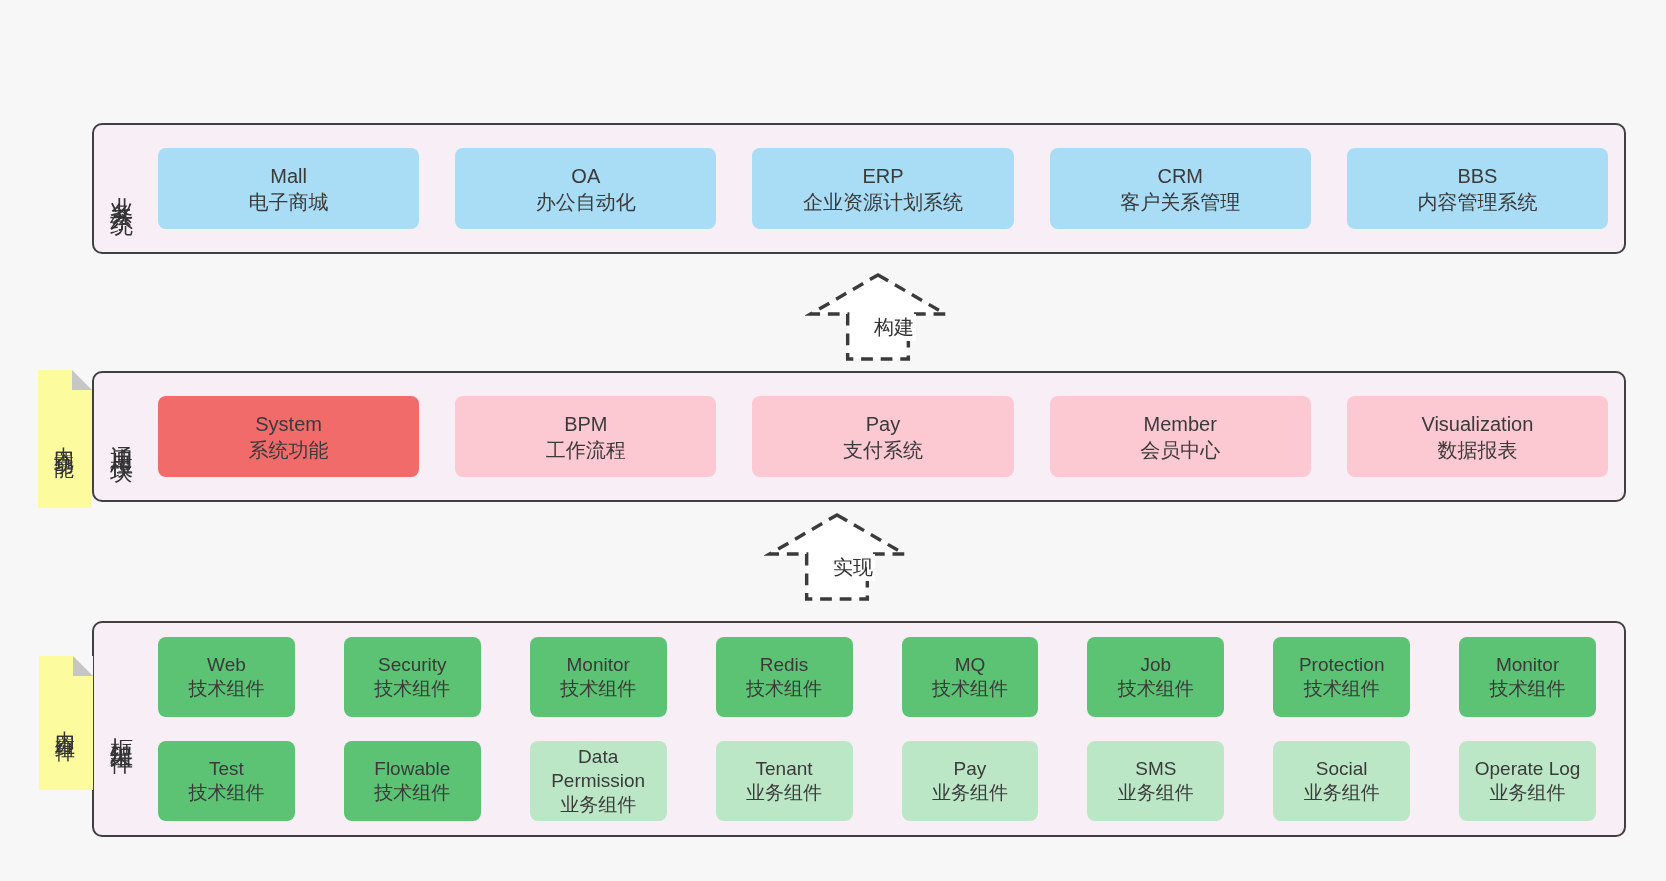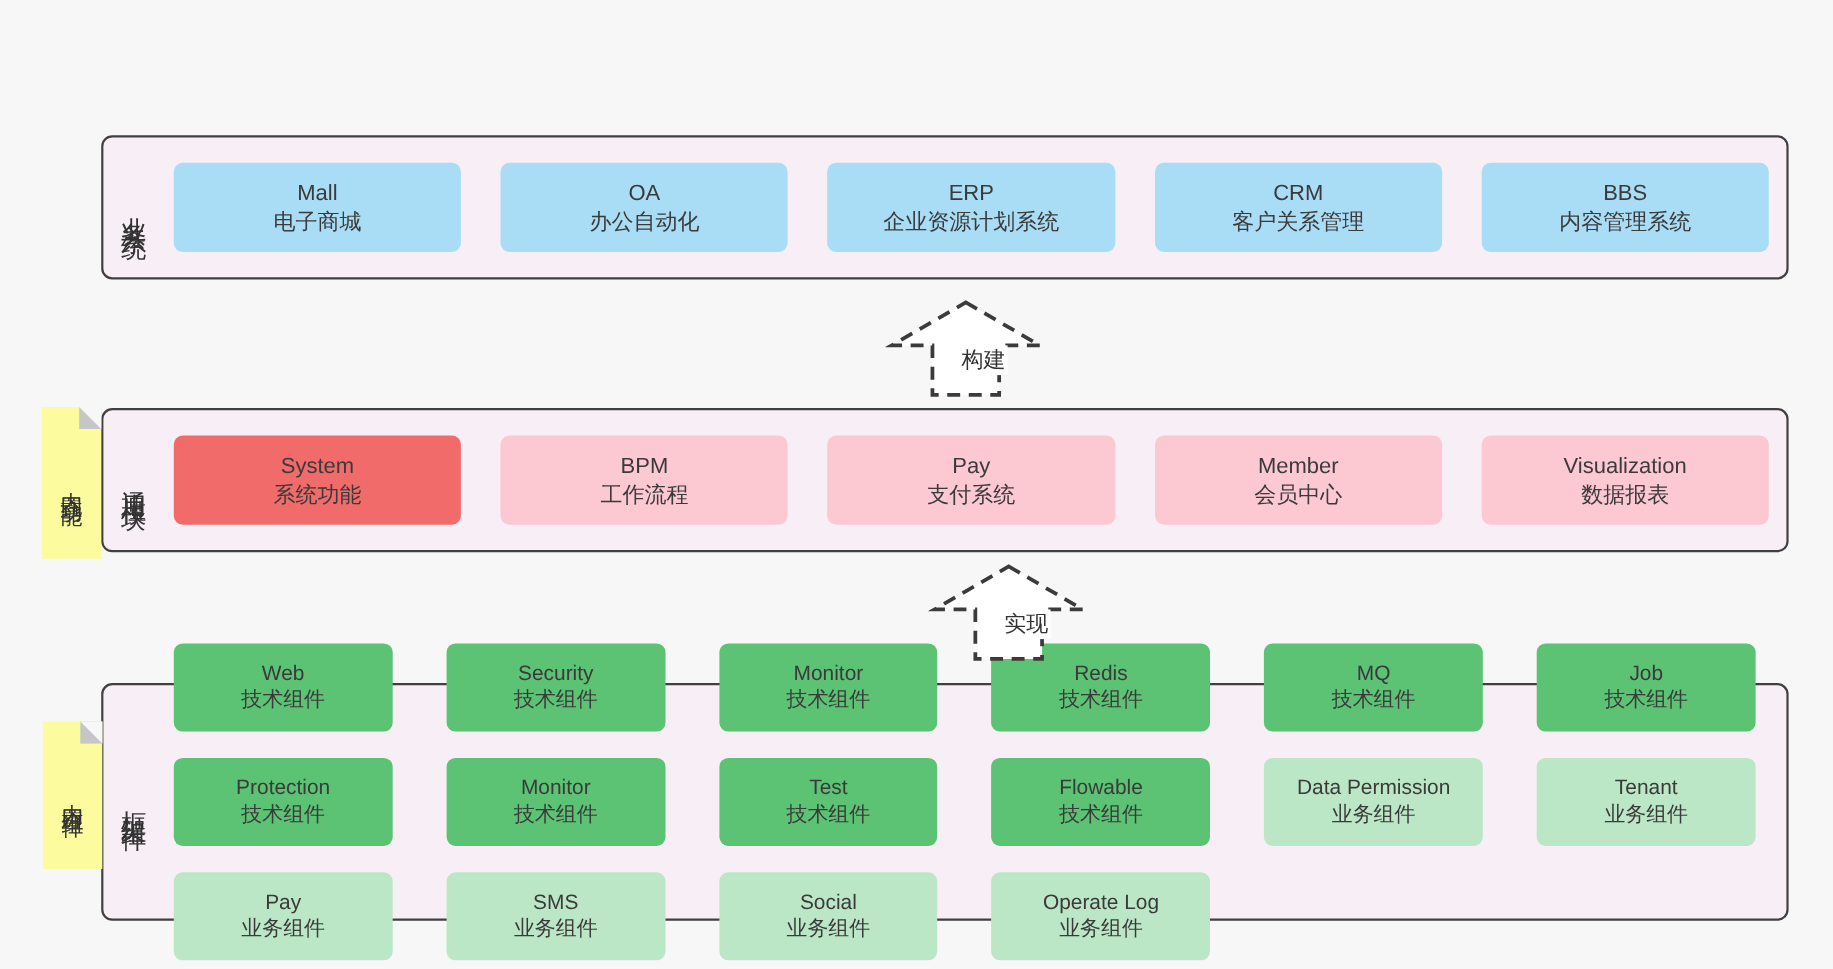--- a/index.html
+++ b/index.html
@@ -19,40 +19,40 @@
   .box{flex:1;height:81px;border-radius:8px;display:flex;flex-direction:column;
        align-items:center;justify-content:center;text-align:center;
        font-size:20px;line-height:26px;color:#3a3a3a;}
   .blue{background:#a9dcf5;}
   .red{background:#f16b6b;}
   .pink{background:#fcc8d2;}
   .green{background:#5cc274;}
   .lightgreen{background:#bce7c6;}
 
   
-  .grid{flex:1;display:grid;grid-template-columns:repeat(6,1fr);
+  .grid{flex:1;display:grid;grid-template-columns:repeat(8,1fr);
         gap:24px 49px;margin-right:28px;}
   .grid .box{height:80px;font-size:19px;line-height:24px;border-radius:8px;}
 
   
   .sticky{position:absolute;width:54px;background:#fcfc9f;z-index:5;
           display:flex;align-items:center;justify-content:center;}
   .sticky::after{content:'';position:absolute;top:0;right:0;width:0;height:0;
           border-style:solid;border-width:0 20px 20px 0;
           border-color:#f7f7f7 #f7f7f7 #c6c6c6 #c6c6c6;}
   .sticky-txt{writing-mode:vertical-lr;text-orientation:upright;
           font-size:20px;letter-spacing:4px;color:#333;}
 
   
   .arrow{position:absolute;width:146px;z-index:2;}
   .arrow svg{display:block;width:100%;height:100%;}
   .arrow-label{position:absolute;left:50%;top:42px;transform:translateX(-50%);
           background:#ffffff;padding:0 2px;font-size:20px;color:#333;white-space:nowrap;margin-left:16px;}
   .a1{left:805px;top:272px;height:90px;}
-  .a2{left:844px;top:512px;height:90px;text-decoration:underline;}
+  .a2{left:764px;top:512px;height:90px;text-decoration:underline;}
 </style>
 </head>
 <body>
 
 <div class="stage">
 
   <div class="panel" style="top:123px;height:131px;">
     <div class="panel-label">业务系统</div>
     <div class="box-row">
       <div class="box blue">

